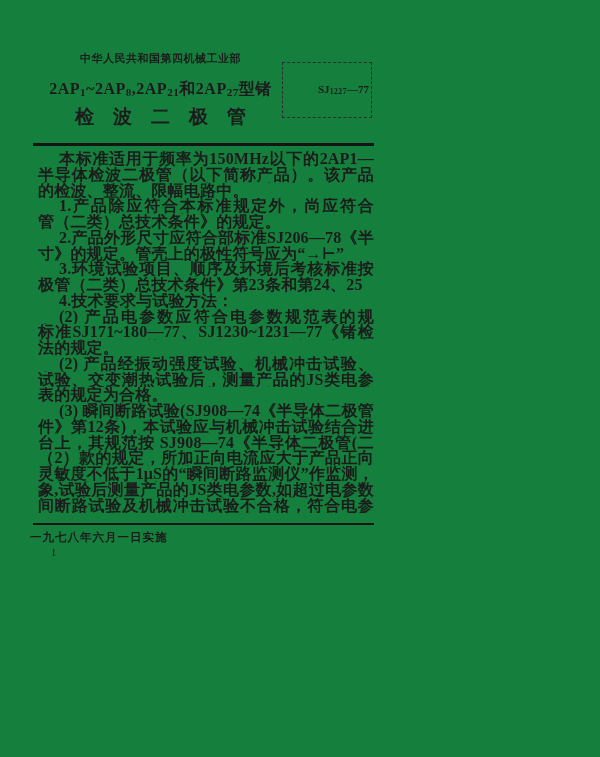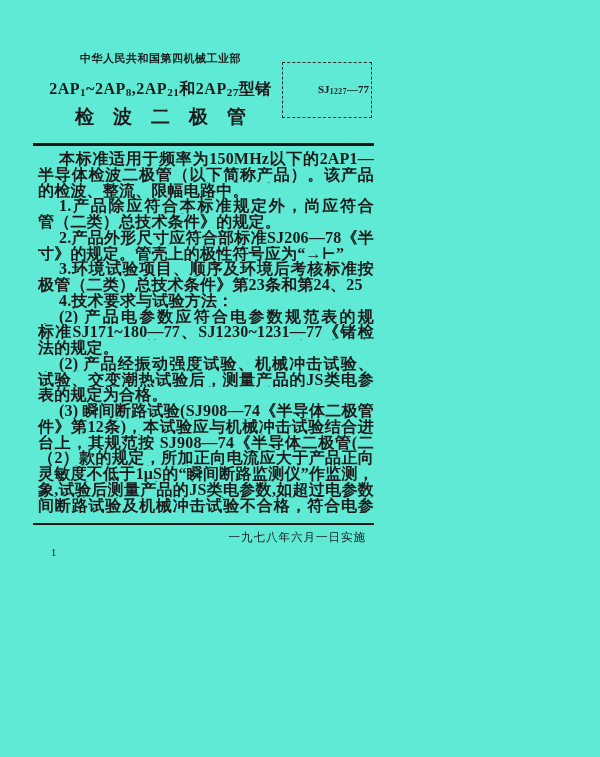--- a/index.html
+++ b/index.html
@@ -1,20 +1,20 @@
 <!DOCTYPE html>
 <html><head>
 <meta charset="utf-8">
 <style>
   html, body { margin: 0; padding: 0; background: #ffffff; }
   .page {
     position: relative;
     width: 600px;
     height: 757px;
-    background: #5eead4;
+    background: #15803d;
     font-family: "Liberation Serif", "DejaVu Serif", serif;
     color: #1b1b1b;
     overflow: hidden;
   }
   .doc { position: absolute; left: 38px; top: 44px; width: 336px; }
 
   
   .header-left { width: 245px; text-align: center; }
   .org-name {
     margin-top: 7px;
@@ -97,24 +97,24 @@
     top: 479px;
     width: 341px;
     height: 2px;
     background: #151515;
   }
   .impl-date {
     position: absolute;
     left: 0;
     top: 486px;
     width: 336px;
-    text-align: right;
+    text-align: left;
     transform: translateX(-8px);
     font-size: 11.5px;
-    font-weight: normal;
+    font-weight: bold;
     letter-spacing: 1px;
     white-space: nowrap;
   }
   .page-number {
     position: absolute;
     left: 13px;
     top: 503px;
     font-size: 10.5px;
     font-weight: normal;
   }

